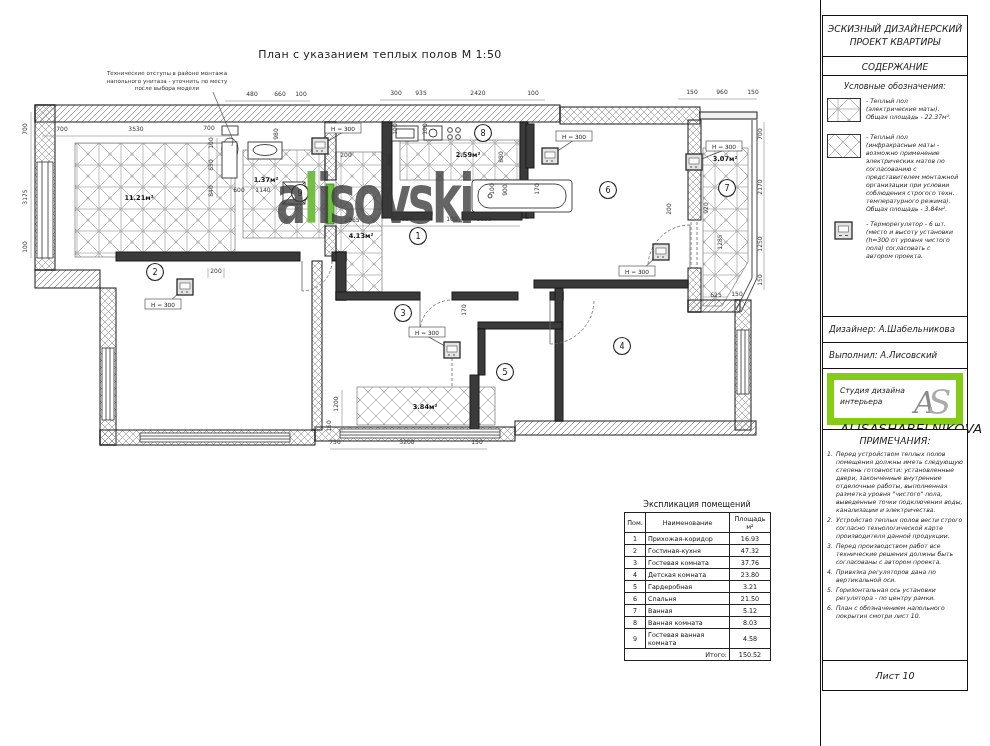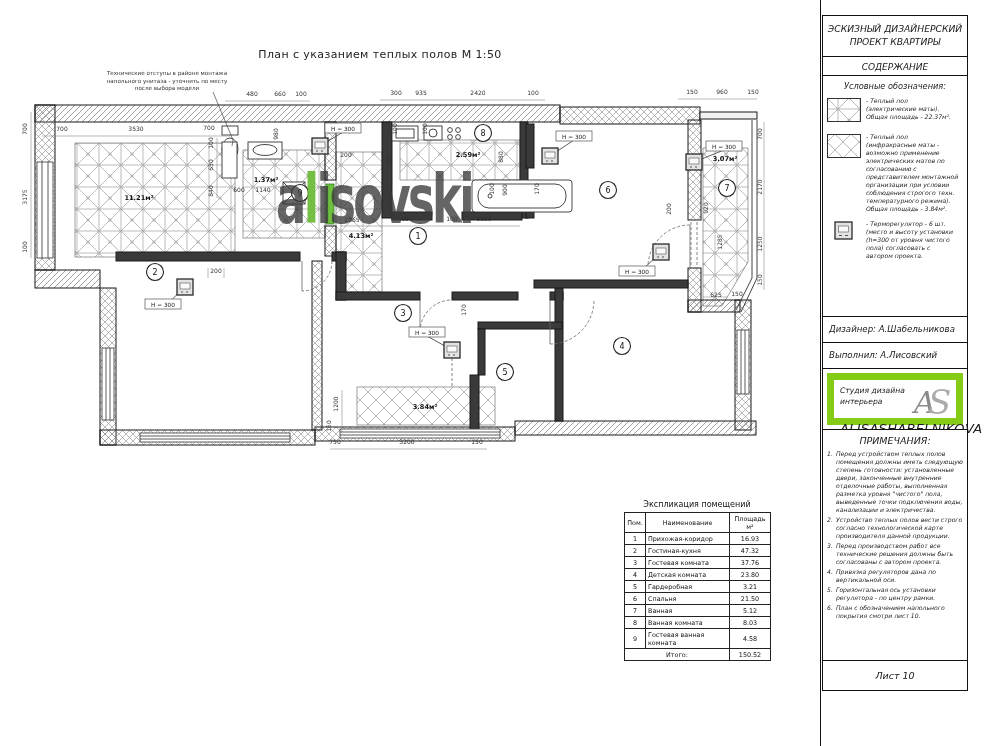--- a/index.html
+++ b/index.html
@@ -13,21 +13,21 @@
   
   .wm{left:276px;top:166px;font-size:68px;font-weight:700;letter-spacing:-4px;
       transform:scaleX(.66);transform-origin:left top;color:rgba(58,58,58,.78);z-index:5;line-height:1;}
   .wm .green{color:rgba(104,186,52,.92);}
   
   .expl{left:588px;top:500px;width:146px;z-index:6;margin-left:36px;}
   .expl .t-title{text-align:center;font-size:8px;margin-bottom:3px;color:#111;}
   table.ex{border-collapse:collapse;width:146px;table-layout:fixed;}
   table.ex th,table.ex td{border:1px solid #222;font-size:6.4px;padding:1.5px 2px;color:#111;font-weight:normal;}
   table.ex th{text-align:center;white-space:pre-line;}
-  td.c{text-align:center;} td.r{text-align:center;}
+  td.c{text-align:center;} td.r{text-align:right;}
   
   .tbwrap{left:822px;top:15px;width:146px;z-index:7;}
   .tbx{border:1.2px solid #111;background:#fff;margin-top:-1.2px;box-sizing:border-box;position:relative;font-style:italic;}
   .tb-project{height:42px;display:flex;align-items:center;justify-content:center;text-align:center;font-size:9.2px;line-height:1.4;margin-top:0;}
   .tb-contents{height:20px;line-height:20px;text-align:center;font-size:9px;}
   .tb-sheettitle{height:42px;display:flex;align-items:center;justify-content:center;text-align:center;font-size:8.8px;line-height:1.45;}
   .tb-legend{height:243px;}
   .tb-legend .leg-title{text-align:center;font-size:8.2px;margin:5px 0 6px 0;}
   .leg-item{display:flex;padding:0 4px;margin-bottom:7px;}
   .leg-item .sw{width:36px;flex:none;padding-top:1px;}

